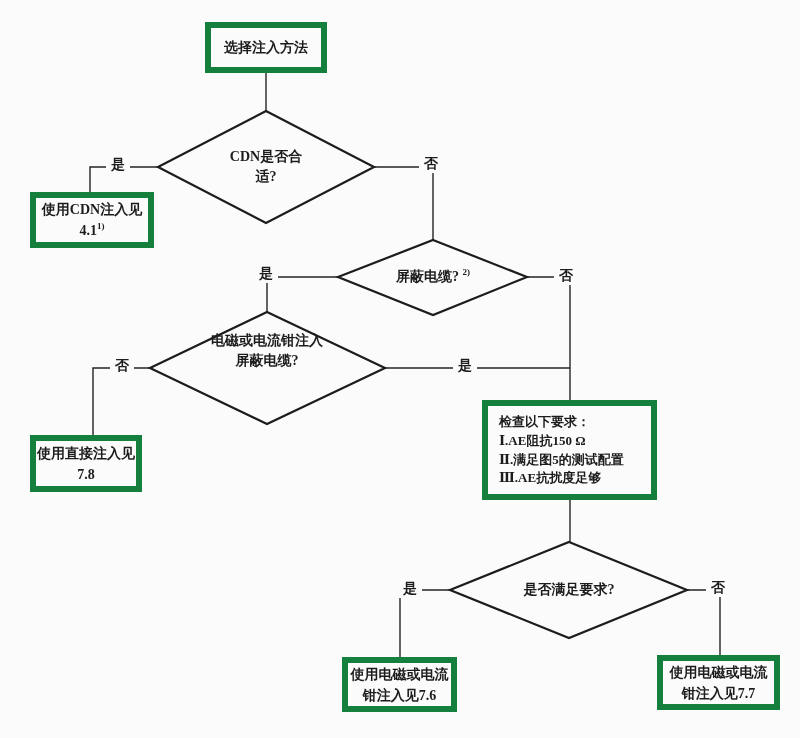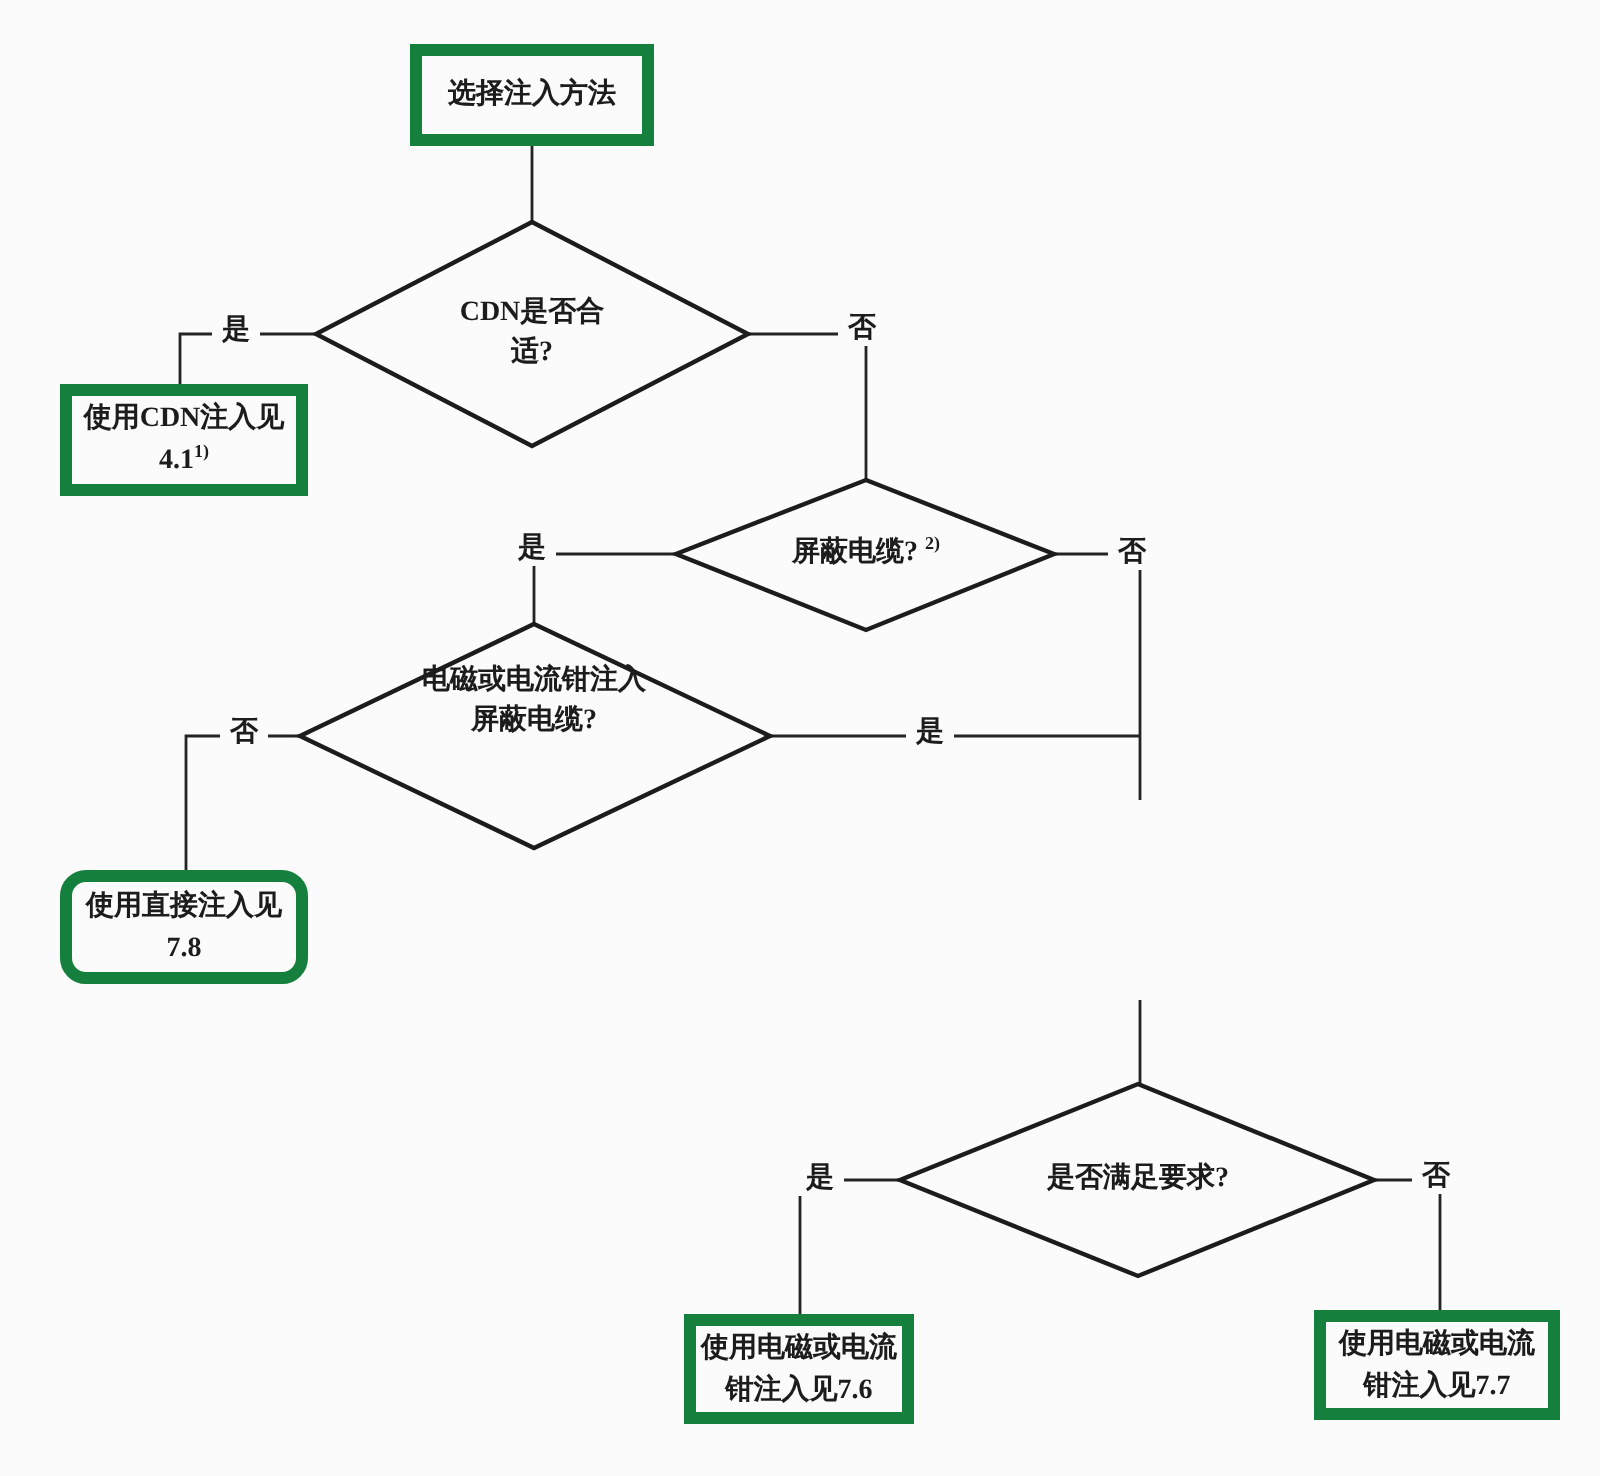--- a/index.html
+++ b/index.html
@@ -71,25 +71,31 @@
 
   <div class="dtext" style="left:363px; top:266px; width:140px; height:22px;">
     <div><span>屏蔽电缆?</span> <sup>2)</sup></div>
   </div>
 
   <div class="dtext" style="left:187px; top:331px; width:160px; height:40px;">
     <div>电磁或电流钳注入</div>
     <div>屏蔽电缆?</div>
   </div>
 
-  <div class="box" style="left:30px; top:435px; width:124px; height:57px;border-radius:13px;">
+  <div class="box" style="left:30px; top:435px; width:112px; height:57px;">
     <div>使用直接注入见</div>
     <div>7.8</div>
   </div>
 
+  <div class="box reqbox" style="left:482px; top:400px; width:175px; height:100px;">
+    <div>检查以下要求：</div>
+    <div>Ⅰ.AE阻抗150 Ω</div>
+    <div>Ⅱ.满足图5的测试配置</div>
+    <div>Ⅲ.AE抗扰度足够</div>
+  </div>
 
   <div class="dtext" style="left:499px; top:579px; width:140px; height:22px;">
     <div>是否满足要求?</div>
   </div>
 
   <div class="box" style="left:342px; top:657px; width:115px; height:55px;">
     <div>使用电磁或电流</div>
     <div>钳注入见7.6</div>
   </div>
 

